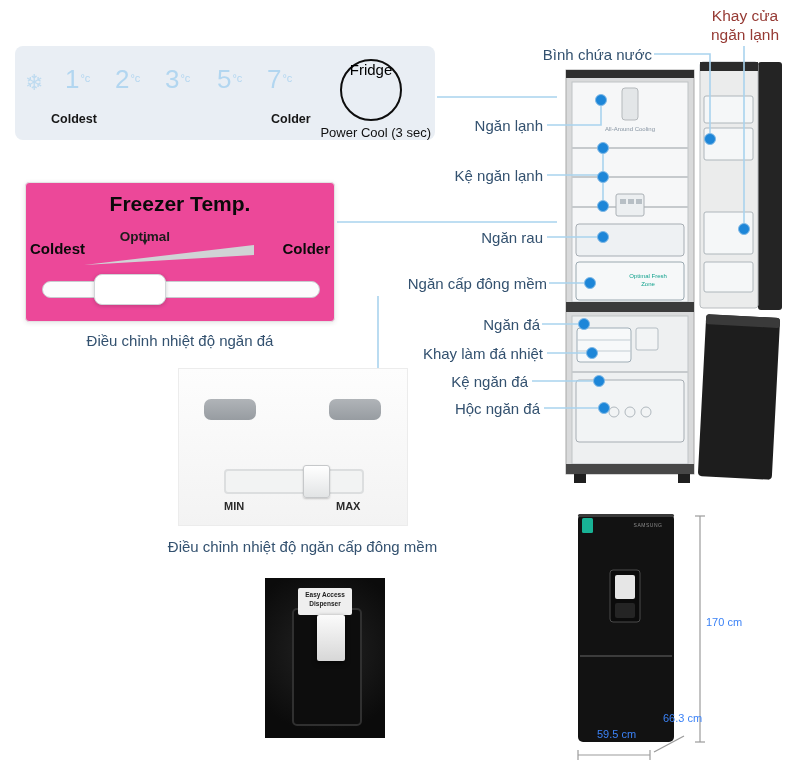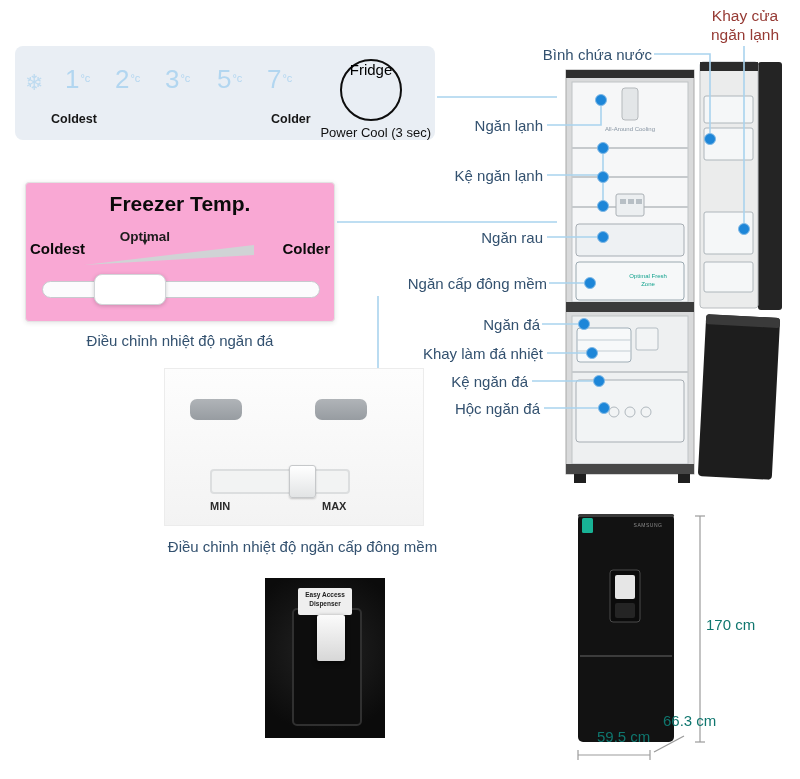--- a/index.html
+++ b/index.html
@@ -19,47 +19,47 @@
   .temp{position:absolute;top:18px;color:#b2d6f0}
   .temp .tn{font-size:26px}
   .temp .td{font-size:11px;vertical-align:super;margin-left:1px}
   .t1{left:50px}.t2{left:100px}.t3{left:150px}.t4{left:202px}.t5{left:252px}
   .p1-coldest{position:absolute;left:36px;top:66px;font-size:12.5px;font-weight:700;color:#161616}
   .p1-colder{position:absolute;left:256px;top:66px;font-size:12.5px;font-weight:700;color:#161616}
   .fridge-btn{position:absolute;left:325px;top:13px;width:62px;height:62px;border:2.5px solid #0d0d0d;border-radius:50%;display:flex;align-items:flex-start;justify-content:center;font-size:15px;color:#000;background:transparent}
   .powercool{position:absolute;right:4px;top:79px;font-size:13px;color:#101010}
 
   
-  .panel2{position:absolute;left:25px;top:182px;width:310px;height:140px;background:#f9a8d4;border:1px solid #e3e3e3;border-radius:4px;box-shadow:0 1px 5px rgba(0,0,0,.10)}
+  .panel2{position:absolute;left:25px;top:182px;width:310px;height:140px;background:#ec4899;border:1px solid #e3e3e3;border-radius:4px;box-shadow:0 1px 5px rgba(0,0,0,.10)}
   .fz-title{position:absolute;left:0;right:0;top:9px;text-align:center;font-size:21px;font-weight:700;color:#0a0a0a}
   .fz-optimal{position:absolute;left:84px;top:46px;width:70px;text-align:center;font-size:13.5px;font-weight:600;color:#1c1c1c}
   .fz-arrow{position:absolute;left:84px;top:54px;width:70px;text-align:center;font-size:9px;color:#222}
   .fz-coldest{position:absolute;left:4px;top:57px;font-size:15px;font-weight:700;color:#0a0a0a}
   .fz-colder{position:absolute;right:4px;top:57px;font-size:15px;font-weight:700;color:#0a0a0a}
   .fz-track{position:absolute;left:16px;top:98px;width:278px;height:17px;border:1.5px solid #c7cace;border-radius:9px;background:#fcfcfd}
   .fz-handle{position:absolute;left:68px;top:91px;width:72px;height:31px;background:#fff;border:1px solid #d2d5d8;border-radius:8px;box-shadow:0 1px 4px rgba(0,0,0,.18)}
 
   
-  .panel3{position:absolute;left:164px;top:368px;width:260px;height:158px;background:linear-gradient(180deg,#fdfdfd,#f3f3f3);border:1px solid #ececec}
+  .panel3{position:absolute;left:178px;top:368px;width:230px;height:158px;background:linear-gradient(180deg,#fdfdfd,#f3f3f3);border:1px solid #ececec}
   .sf-slot{position:absolute;width:52px;height:21px;border-radius:7px;background:linear-gradient(180deg,#b0b4b8,#979ca1)}
   .sf-slot1{left:25px;top:30px}.sf-slot2{left:150px;top:30px}
   .sf-track{position:absolute;left:45px;top:100px;width:140px;height:25px;border:2px solid #dcdedf;border-radius:4px;background:#f2f3f3}
   .sf-handle{position:absolute;left:124px;top:96px;width:27px;height:33px;background:linear-gradient(180deg,#ffffff,#e2e4e5);border:1px solid #c6c8ca;border-radius:3px;box-shadow:0 1px 2px rgba(0,0,0,.2)}
   .sf-min{position:absolute;left:45px;top:131px;font-size:11px;font-weight:700;color:#2b2b2b}
   .sf-max{position:absolute;left:157px;top:131px;font-size:11px;font-weight:700;color:#2b2b2b}
 
   
   .panel4{position:absolute;left:265px;top:578px;width:120px;height:160px;background:radial-gradient(circle at 50% 45%,#242424,#0b0b0b 78%)}
   .dp-recess{position:absolute;left:27px;top:30px;width:70px;height:118px;background:#0d0d0d;border:2px solid #303030;border-radius:5px}
   .dp-label{position:absolute;left:33px;top:10px;width:54px;height:27px;background:#efefef;border-radius:2px;color:#222;font-size:6.5px;font-weight:700;text-align:center;line-height:1.35;padding-top:3px}
   .dp-label span{display:block}
   .dp-lever{position:absolute;left:52px;top:37px;width:28px;height:46px;background:linear-gradient(180deg,#fbfbfb,#d7d7d7);border-radius:2px;box-shadow:0 2px 5px rgba(0,0,0,.65)}
 
   
-  .dim{position:absolute;color:#0f766e;font-size:15px;white-space:nowrap}
+  .dim{position:absolute;color:#3b82f6;font-size:11px;white-space:nowrap}
 </style>
 </head>
 <body>
 
 <div class="canvas">
 
   <svg class="overlay" width="800" height="779" viewBox="0 0 800 779">
 
     <g>
       <rect x="566" y="70" width="128" height="404" fill="#d9dadb" stroke="#a8a8a8"></rect>

